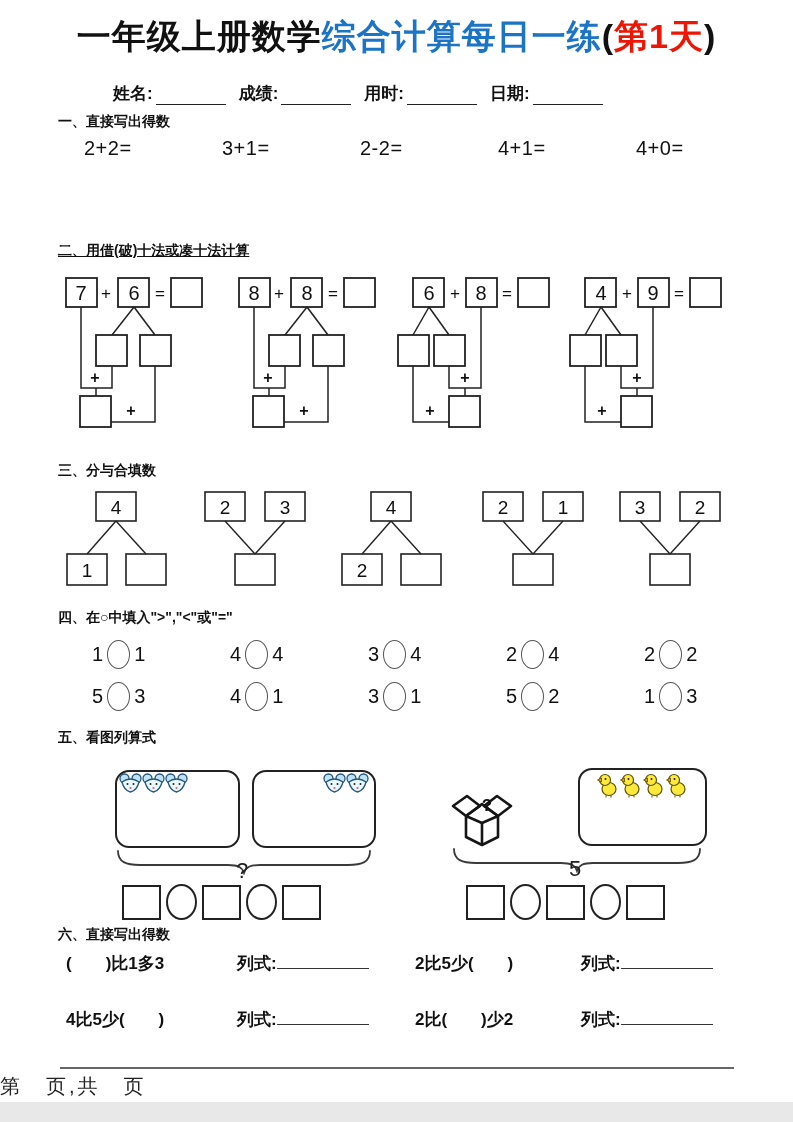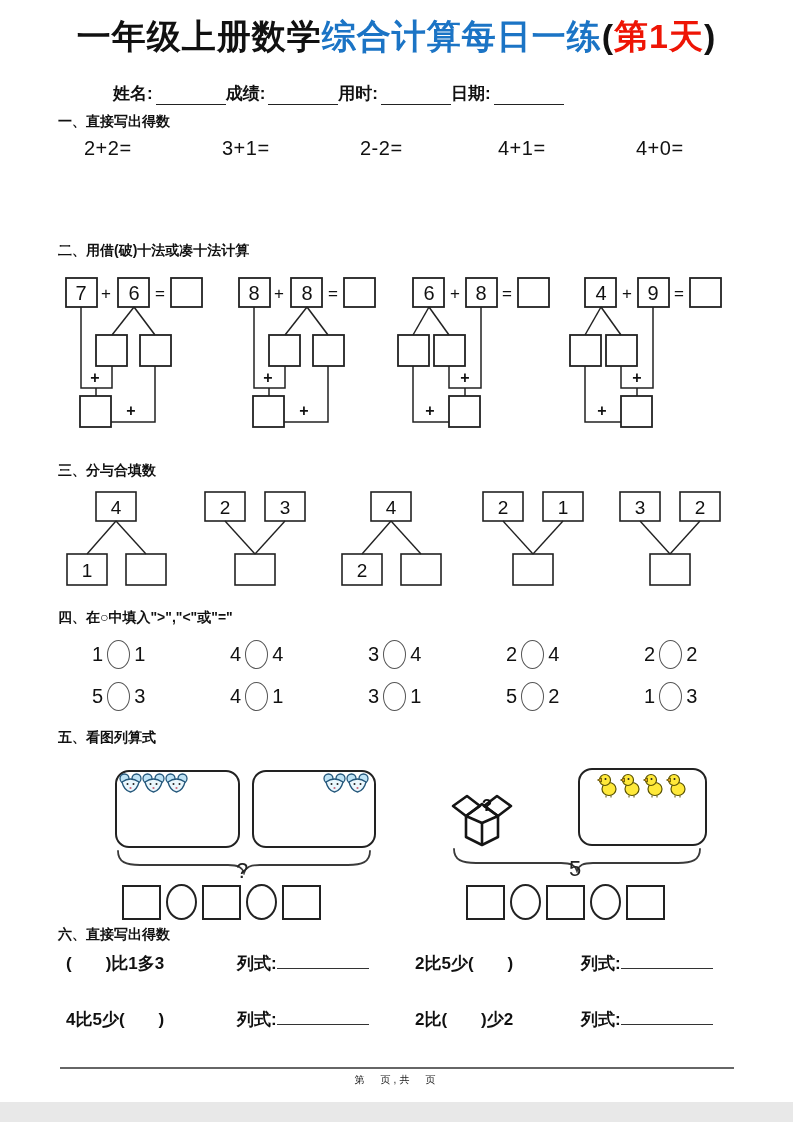--- a/index.html
+++ b/index.html
@@ -3,41 +3,41 @@
 <meta charset="utf-8">
 <style>
   html,body{margin:0;padding:0;background:#e8e8e8;}
   .page{position:relative;width:793px;height:1102px;background:#ffffff;margin:0 auto;
         font-family:"Liberation Sans","DejaVu Sans",sans-serif;color:#111;overflow:hidden;}
   .abs{position:absolute;}
   .title{position:absolute;top:14px;left:0;width:100%;text-align:center;
          font-size:34px;font-weight:700;letter-spacing:1px;white-space:nowrap;}
   .title .blue{color:#1b74c5;}
   .title .red{color:#ee1505;}
-  .info-line{position:absolute;top:82px;left:113px;display:flex;align-items:flex-end;text-align:center;}
+  .info-line{position:absolute;top:82px;left:113px;display:flex;gap:13px;align-items:flex-end;text-align:center;}
   .info-field{display:flex;align-items:flex-end;}
   .info-field .lbl{font-size:17px;font-weight:700;}
   .blank{display:inline-block;width:70px;height:18px;border-bottom:1.6px solid #222;margin-left:3px;}
   .hdr{position:absolute;left:58px;font-size:14px;font-weight:700;white-space:nowrap;text-align:center;}
   .exprrow{position:absolute;left:84px;display:flex;}
   .expr{width:138px;font-size:20px;letter-spacing:0.5px;}
   .cmprow{position:absolute;left:92px;display:flex;}
   .cmp{width:138px;display:flex;align-items:center;font-size:20px;}
   .cmp .circle{display:inline-block;width:21px;height:27px;border:1.6px solid #555;
                border-radius:50%;margin:0 4px;}
   .rrect{position:absolute;border:2px solid #222;border-radius:14px;background:#fff;}
   .qlabel{position:absolute;font-size:22px;font-weight:400;color:#222;}
   .eqrow{position:absolute;display:flex;align-items:center;gap:3px;}
   .eqsq{width:35px;height:31px;border:2px solid #222;}
   .eqel{width:27px;height:32px;border:2px solid #222;border-radius:50%;margin:0 2px;}
   .wp{position:absolute;font-size:17px;font-weight:700;white-space:nowrap;}
   .wblank{display:inline-block;width:92px;height:15px;border-bottom:1.6px solid #333;}
   .footline{position:absolute;top:1067px;left:60px;width:674px;border-top:2px solid #666;}
-  .foottext{position:absolute;top:1073px;left:0;width:100%;text-align:center;
-            font-size:10px;letter-spacing:3px;color:#222;}
+  .foottext{position:absolute;top:1073px;left:0;width:100%;text-align:left;
+            font-size:20px;letter-spacing:3px;color:#222;}
   svg text{font-family:"Liberation Sans","DejaVu Sans",sans-serif;}
   .diag rect{fill:none;stroke:#222;stroke-width:1.8;}
   .diag line,.diag polyline{fill:none;stroke:#222;stroke-width:1.5;}
   .diag text{font-size:20px;fill:#111;text-anchor:middle;}
   .diag text.op{font-size:17px;}
   .diag text.plus-small{font-size:16px;font-weight:700;}
   .bond rect{fill:none;stroke:#222;stroke-width:1.6;}
   .bond line{stroke:#222;stroke-width:1.4;}
   .bond text{font-size:19px;fill:#111;text-anchor:middle;}
   .brace{stroke:#3a3a3a;stroke-width:1.8;fill:none;stroke-linecap:round;}
@@ -72,21 +72,21 @@
 
   <div class="hdr" style="top:113px;">一、直接写出得数</div>
   <div class="exprrow" style="top:137px;align-items:flex-end;">
     <span class="expr">2+2=</span>
     <span class="expr">3+1=</span>
     <span class="expr">2-2=</span>
     <span class="expr">4+1=</span>
     <span class="expr">4+0=</span>
   </div>
 
-  <div class="hdr" style="top:242px;">二、用借(破)十法或凑十法计算</div>
+  <div class="hdr" style="top:242px;text-decoration:underline;">二、用借(破)十法或凑十法计算</div>
 
   <svg class="abs diag" style="top:276px;left:64px;" width="140" height="155" viewBox="0 0 140 155">
     <rect x="2" y="2" width="31" height="29"></rect>
     <text x="17" y="24">7</text>
     <text class="op" x="42" y="23">+</text>
     <rect x="54" y="2" width="31" height="29"></rect>
     <text x="70" y="24">6</text>
     <text class="op" x="96" y="23">=</text>
     <rect x="107" y="2" width="31" height="29"></rect>
     <line x1="70" y1="31" x2="48" y2="59"></line>

